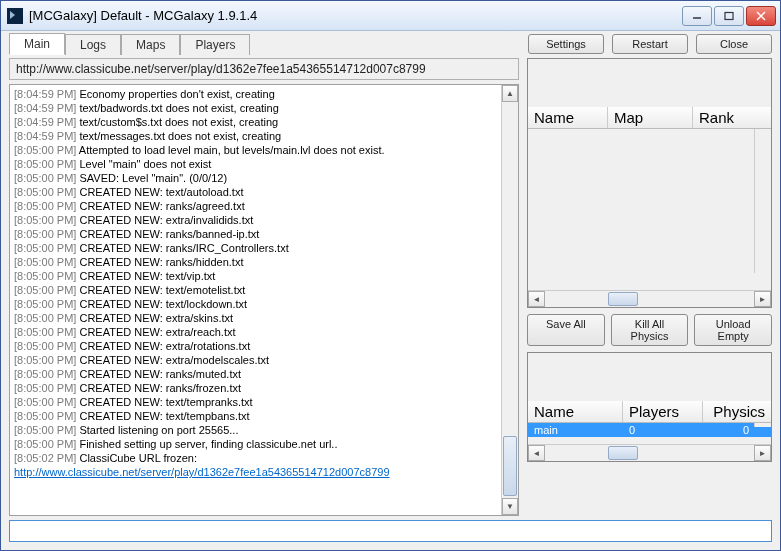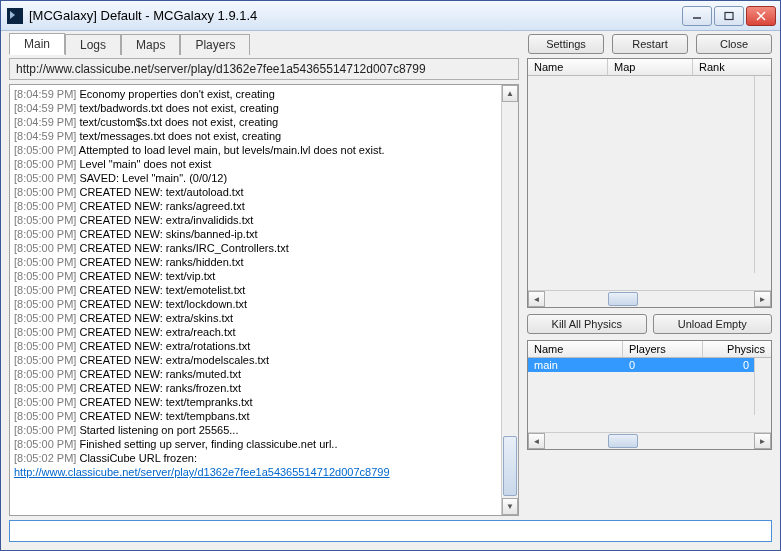--- a/index.html
+++ b/index.html
@@ -162,21 +162,22 @@
 .gridbox {
   border: 1px solid #888;
   background: #f0f0f0;
   display: flex;
   flex-direction: column;
 }
 .gridhead {
   display: flex;
   background: linear-gradient(#fdfdfd,#ececec);
   border-bottom: 1px solid #bbb;
-  font-size: 11px;
+  font-size: 15px;
+  margin-top: 48px;
 }
 .gridhead .col {
   padding: 2px 6px;
   border-right: 1px solid #ccc;
 }
 .gridbody {
   flex: 1;
   background: #f0f0f0;
   overflow: hidden;
   position: relative;
@@ -273,21 +274,21 @@
               <div><span class="ts">[8:04:59 PM] </span><span>Economy properties don't exist, creating</span></div>
               <div><span class="ts">[8:04:59 PM] </span><span>text/badwords.txt does not exist, creating</span></div>
               <div><span class="ts">[8:04:59 PM] </span><span>text/custom$s.txt does not exist, creating</span></div>
               <div><span class="ts">[8:04:59 PM] </span><span>text/messages.txt does not exist, creating</span></div>
               <div><span class="ts">[8:05:00 PM] </span><span>Attempted to load level main, but levels/main.lvl does not exist.</span></div>
               <div><span class="ts">[8:05:00 PM] </span><span>Level "main" does not exist</span></div>
               <div><span class="ts">[8:05:00 PM] </span><span>SAVED: Level "main". (0/0/12)</span></div>
               <div><span class="ts">[8:05:00 PM] </span><span>CREATED NEW: text/autoload.txt</span></div>
               <div><span class="ts">[8:05:00 PM] </span><span>CREATED NEW: ranks/agreed.txt</span></div>
               <div><span class="ts">[8:05:00 PM] </span><span>CREATED NEW: extra/invalidids.txt</span></div>
-              <div><span class="ts">[8:05:00 PM] </span><span>CREATED NEW: skins/banned-ip.txt</span></div>
+              <div><span class="ts">[8:05:00 PM] </span><span>CREATED NEW: ranks/banned-ip.txt</span></div>
               <div><span class="ts">[8:05:00 PM] </span><span>CREATED NEW: ranks/IRC_Controllers.txt</span></div>
               <div><span class="ts">[8:05:00 PM] </span><span>CREATED NEW: ranks/hidden.txt</span></div>
               <div><span class="ts">[8:05:00 PM] </span><span>CREATED NEW: text/vip.txt</span></div>
               <div><span class="ts">[8:05:00 PM] </span><span>CREATED NEW: text/emotelist.txt</span></div>
               <div><span class="ts">[8:05:00 PM] </span><span>CREATED NEW: text/lockdown.txt</span></div>
               <div><span class="ts">[8:05:00 PM] </span><span>CREATED NEW: extra/skins.txt</span></div>
               <div><span class="ts">[8:05:00 PM] </span><span>CREATED NEW: extra/reach.txt</span></div>
               <div><span class="ts">[8:05:00 PM] </span><span>CREATED NEW: extra/rotations.txt</span></div>
               <div><span class="ts">[8:05:00 PM] </span><span>CREATED NEW: extra/modelscales.txt</span></div>
               <div><span class="ts">[8:05:00 PM] </span><span>CREATED NEW: ranks/muted.txt</span></div>
@@ -323,20 +324,21 @@
           <div class="hscroll">
             <div class="arrow">◄</div>
             <div class="track">
                 <div class="thumb"></div>
               </div>
             <div class="arrow">►</div>
           </div>
         </div>
 
         <div class="midbuttons">
+          <div class="btn">Save All</div>
           <div class="btn">Kill All Physics</div>
           <div class="btn">Unload Empty</div>
         </div>
 
         <div class="gridbox grid-bot">
           <div class="gridhead">
             <div class="col" style="width:95px">Name</div>
             <div class="col" style="width:80px">Players</div>
             <div class="col" style="flex:1;border-right:none;text-align:right">Physics</div>
           </div>

